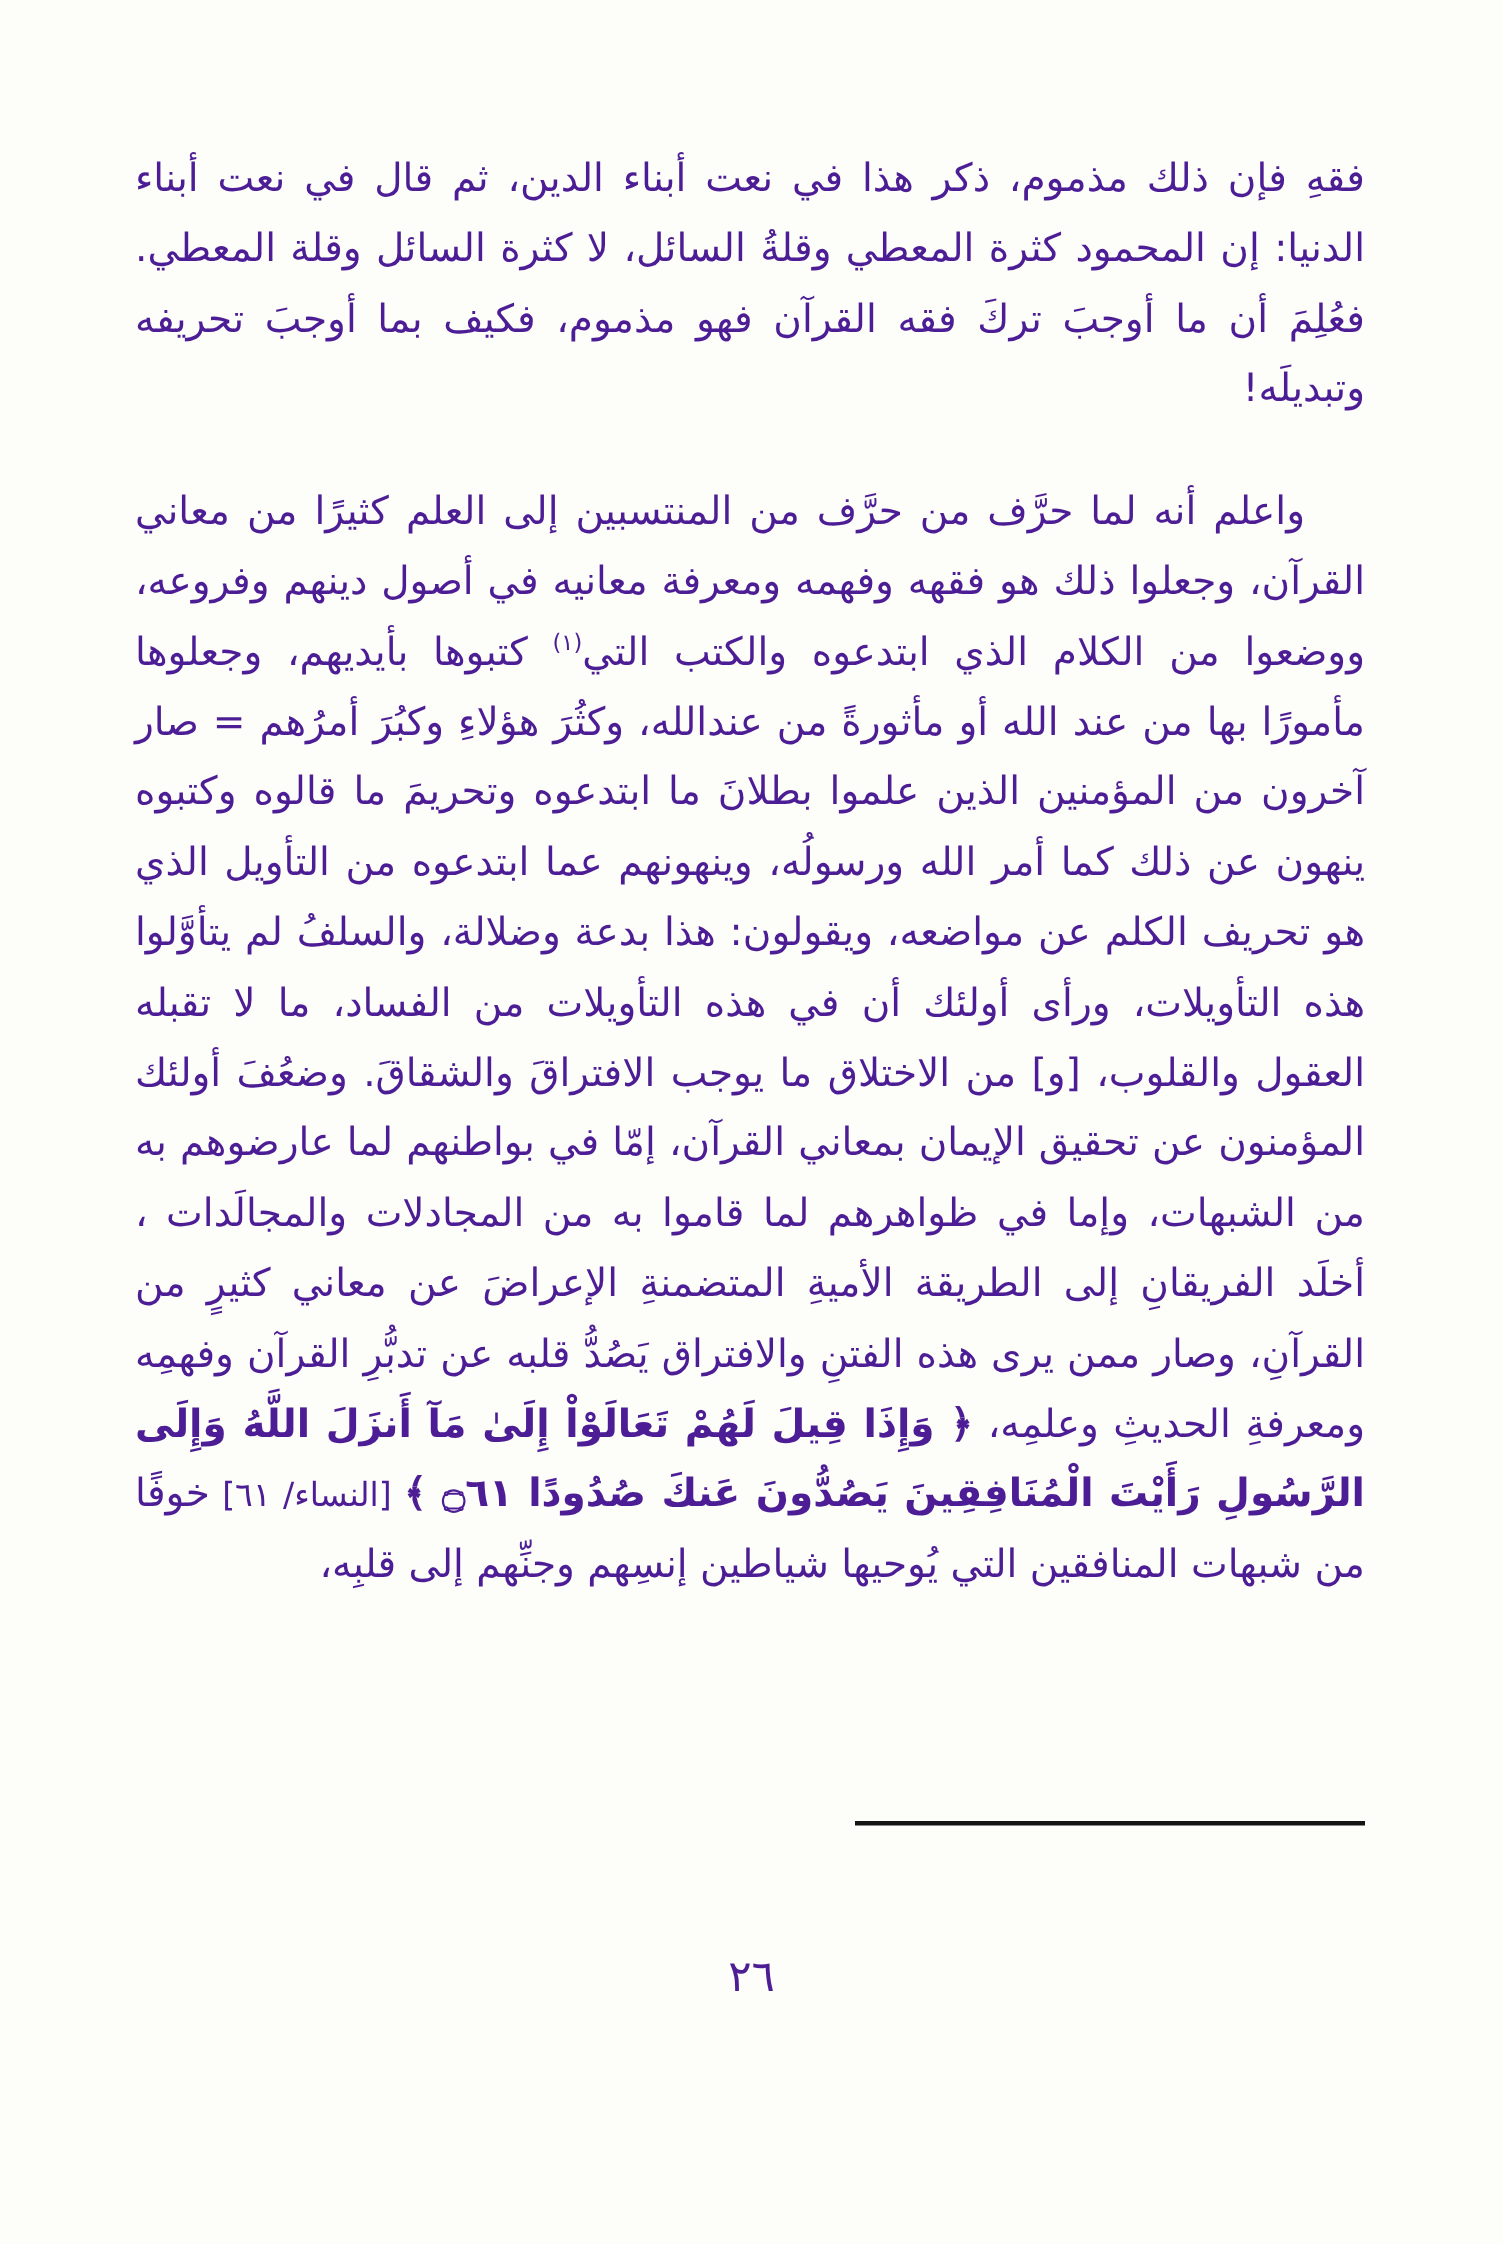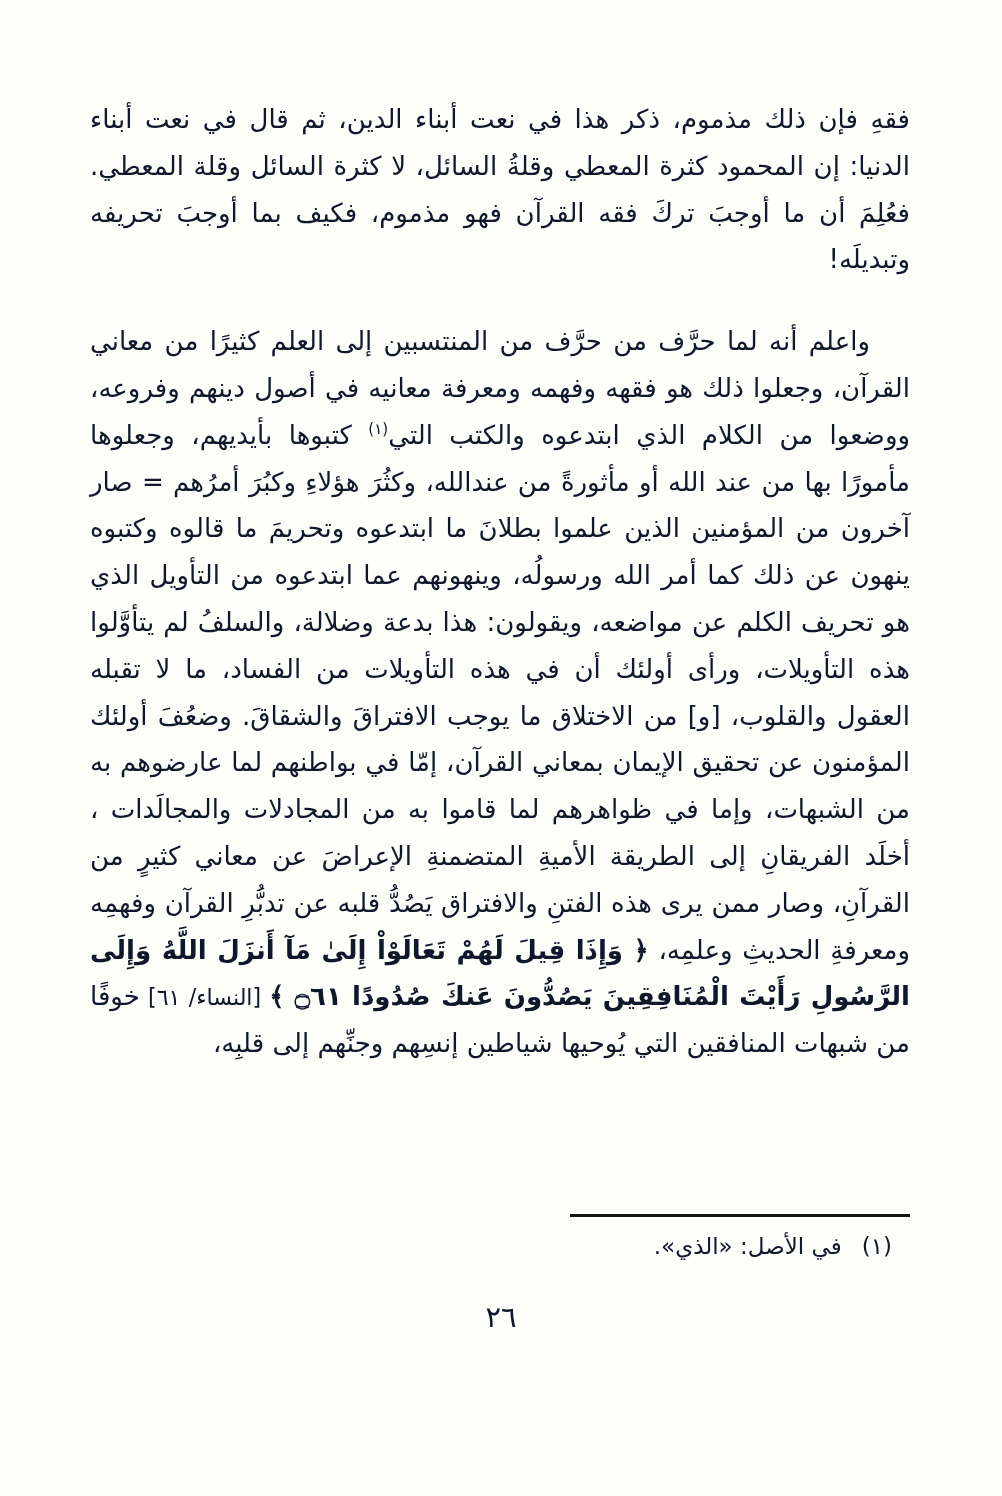--- a/index.html
+++ b/index.html
@@ -7,21 +7,21 @@
     padding: 0;
     background: #e9e7e2;
   }
   .page {
     position: relative;
     width: 1002px;
     height: 1496px;
     margin: 0 auto;
     background: #fdfdfa;
     direction: rtl;
-    color: #0f172a;
+    color: #4c1d95;
     font-family: "DejaVu Sans", "DejaVu Serif", sans-serif;
     box-sizing: border-box;
     overflow: hidden;
   }
   .text-block {
     position: absolute;
     top: 96px;
     right: 92px;
     left: 90px;
     text-align: justify;
@@ -80,18 +80,17 @@
   <main class="text-block">
 
     <p class="para">فقهِ فإن ذلك مذموم، ذكر هذا في نعت أبناء الدين، ثم قال في نعت أبناء الدنيا: إن المحمود كثرة المعطي وقلةُ السائل، لا كثرة السائل وقلة المعطي. فعُلِمَ أن ما أوجبَ تركَ فقه القرآن فهو مذموم، فكيف بما أوجبَ تحريفه وتبديلَه!</p>
 
     <p class="para spaced indent"><span>واعلم أنه لما حرَّف من حرَّف من المنتسبين إلى العلم كثيرًا من معاني القرآن، وجعلوا ذلك هو فقهه وفهمه ومعرفة معانيه في أصول دينهم وفروعه، ووضعوا من الكلام الذي ابتدعوه والكتب التي</span><sup class="fn-ref">(١)</sup><span> كتبوها بأيديهم، وجعلوها مأمورًا بها من عند الله أو مأثورةً من عندالله، وكثُرَ هؤلاءِ وكبُرَ أمرُهم = صار آخرون من المؤمنين الذين علموا بطلانَ ما ابتدعوه وتحريمَ ما قالوه وكتبوه ينهون عن ذلك كما أمر الله ورسولُه، وينهونهم عما ابتدعوه من التأويل الذي هو تحريف الكلم عن مواضعه، ويقولون: هذا بدعة وضلالة، والسلفُ لم يتأوَّلوا هذه التأويلات، ورأى أولئك أن في هذه التأويلات من الفساد، ما لا تقبله العقول والقلوب، [و] من الاختلاق ما يوجب الافتراقَ والشقاقَ. وضعُفَ أولئك المؤمنون عن تحقيق الإيمان بمعاني القرآن، إمّا في بواطنهم لما عارضوهم به من الشبهات، وإما في ظواهرهم لما قاموا به من المجادلات والمجالَدات ، أخلَد الفريقانِ إلى الطريقة الأميةِ المتضمنةِ الإعراضَ عن معاني كثيرٍ من القرآنِ، وصار ممن يرى هذه الفتنِ والافتراق يَصُدُّ قلبه عن تدبُّرِ القرآن وفهمِه ومعرفةِ الحديثِ وعلمِه، </span><span class="verse">﴿ وَإِذَا قِيلَ لَهُمْ تَعَالَوْاْ إِلَىٰ مَآ أَنزَلَ اللَّهُ وَإِلَى الرَّسُولِ رَأَيْتَ الْمُنَافِقِينَ يَصُدُّونَ عَنكَ صُدُودًا ۝٦١ ﴾</span><span class="verse-ref"> [النساء/ ٦١] </span><span>خوفًا من شبهات المنافقين التي يُوحيها شياطين إنسِهم وجنِّهم إلى قلبِه،</span></p>
 
   </main>
 
   <div class="footnote-area">
     <hr class="fn-rule">
-    <p class="footnote"><span class="fn-marker">(١)</span><span>في الأصل: «الذي».</span></p>
   </div>
 
   <div class="page-number">٢٦</div>
 
 </div>
 
 </body></html>

